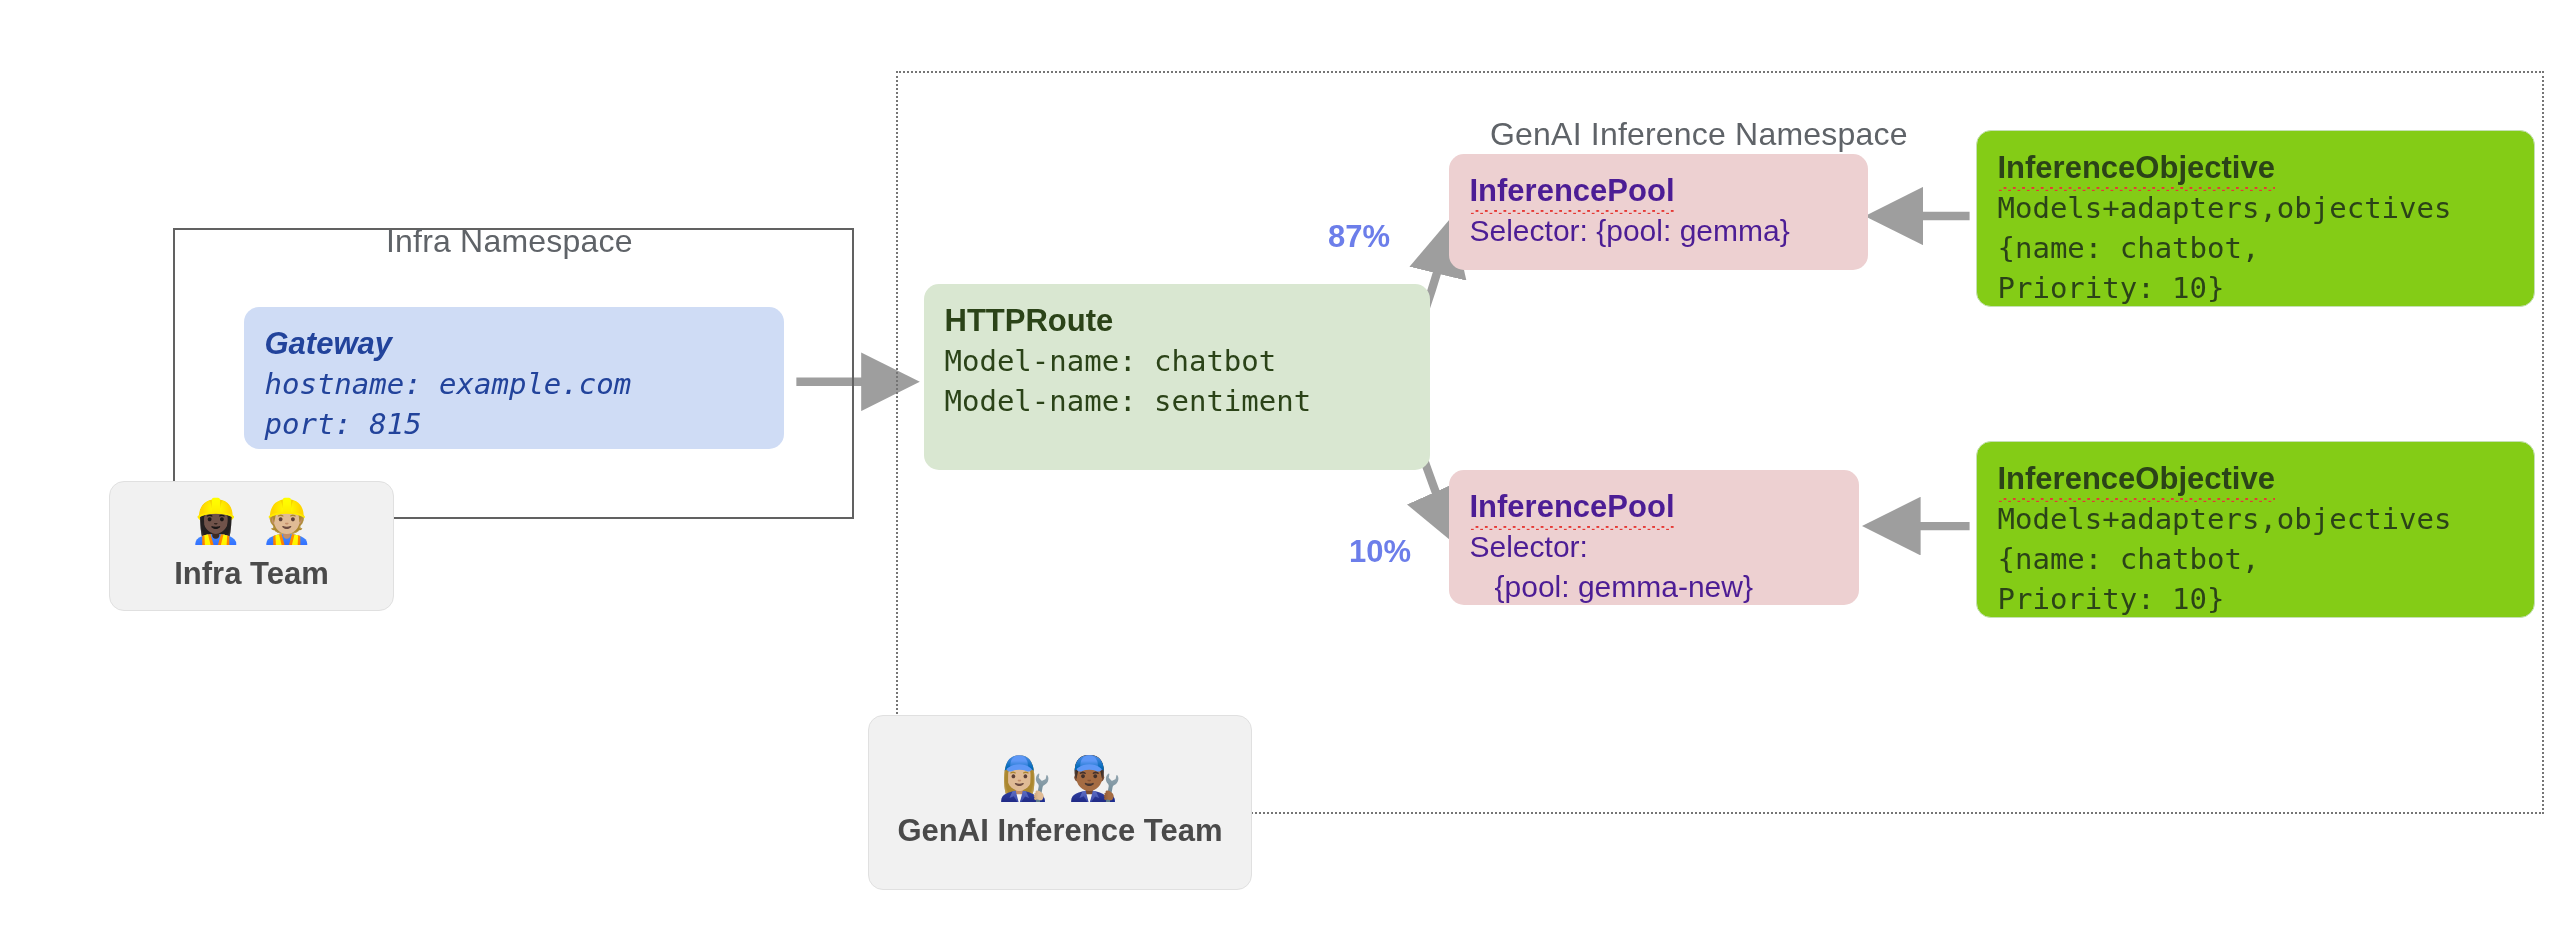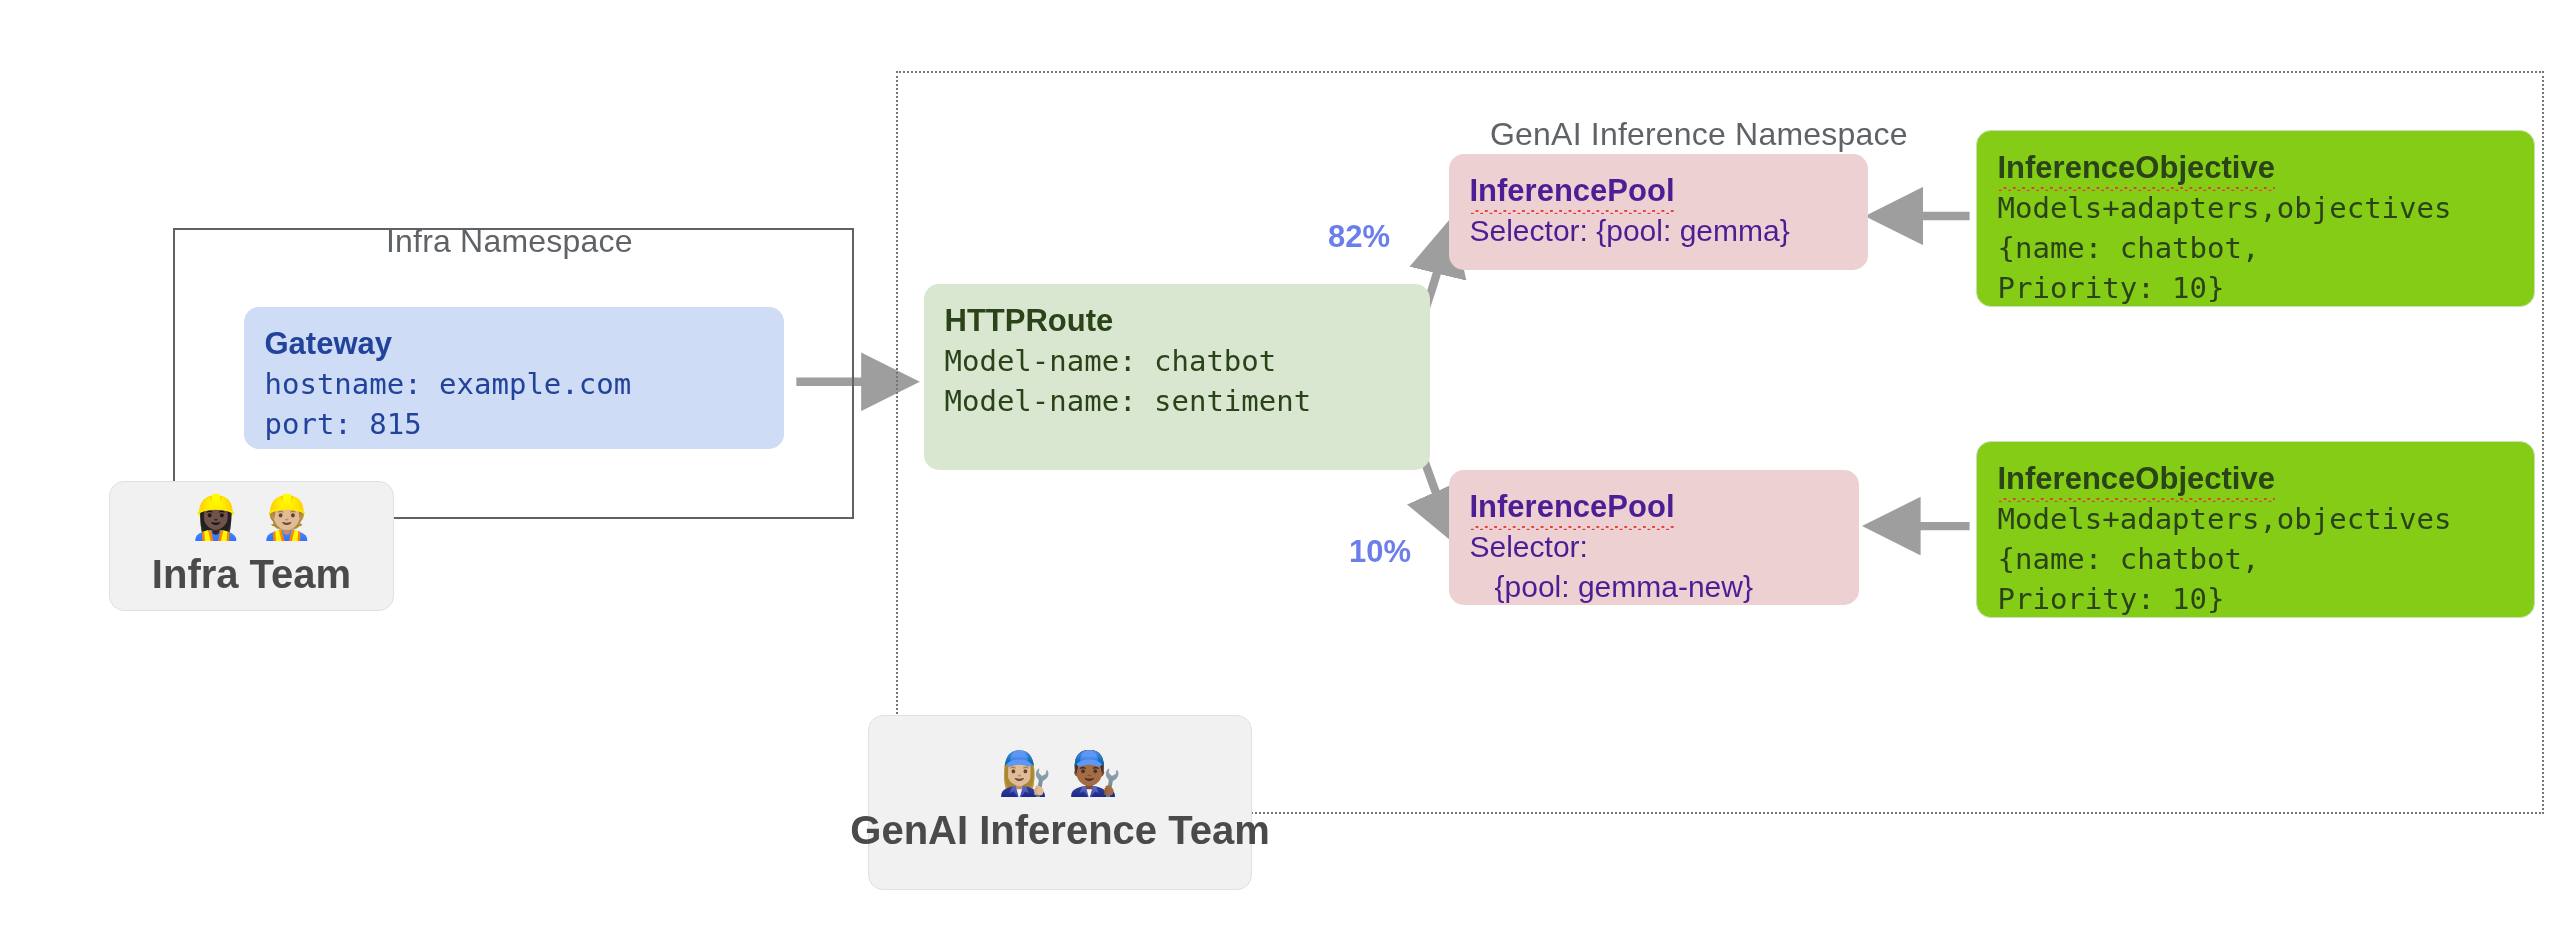--- a/index.html
+++ b/index.html
@@ -117,21 +117,21 @@
   }
   .team .faces {
     font-size: 43px;
     line-height: 1;
     letter-spacing: 17px;
     padding-left: 17px;
     user-select: none;
   }
   .team .team-label {
     margin-top: 13px;
-    font-size: 40px;
+    font-size: 31px;
     font-weight: bold;
     color: #4A4A4A;
     white-space: nowrap;
   }
 
   
   .pct {
     position: absolute;
     color: #6C7EEA;
     font-size: 31px;
@@ -178,41 +178,41 @@
     </g>
 
     <g>
       <line x1="2115" y1="565" x2="2012" y2="565" stroke="#9E9E9E" stroke-width="9" marker-end="url(#arrowhead)"></line>
     </g>
   </svg>
 
   <div class="ns-solid" style="left:173px; top:228px; width:681px; height:291px;"></div>
   <div class="ns-title" style="left:386px; top:223px;">Infra Namespace</div>
 
-  <div class="node gateway" style="left:244px; top:307px; width:540px; height:142px;">
+  <div class="node gateway" style="left:244px; top:307px; width:540px; height:142px;font-style:italic;">
     <div class="title">Gateway</div>
     <div class="mono">hostname: example.com</div>
     <div class="mono">port: 815</div>
   </div>
 
   <div class="team" style="left:109px; top:481px; width:285px; height:130px;">
     <div class="faces">👷🏿‍♀️👷🏼</div>
     <div class="team-label">Infra Team</div>
   </div>
 
   <div class="ns-dotted" style="left:896px; top:71px; width:1648px; height:743px;"></div>
   <div class="ns-title" style="left:1490px; top:96px;margin-top:20px;">GenAI Inference Namespace</div>
 
   <div class="node httproute" style="left:924px; top:284px; width:506px; height:186px;">
     <div class="title">HTTPRoute</div>
     <div class="mono">Model-name: chatbot</div>
     <div class="mono">Model-name: sentiment</div>
   </div>
 
-  <div class="pct" style="left:1328px; top:219px;">82%</div>
+  <div class="pct" style="left:1328px; top:219px;">87%</div>
 
   <div class="pct" style="left:1349px; top:534px;">10%</div>
 
   <div class="node pool" style="left:1449px; top:154px; width:419px; height:116px;">
     <div class="title">
       <span class="squiggle">InferencePool</span>
     </div>
     <div class="sans">Selector: {pool: gemma}</div>
   </div>
 

